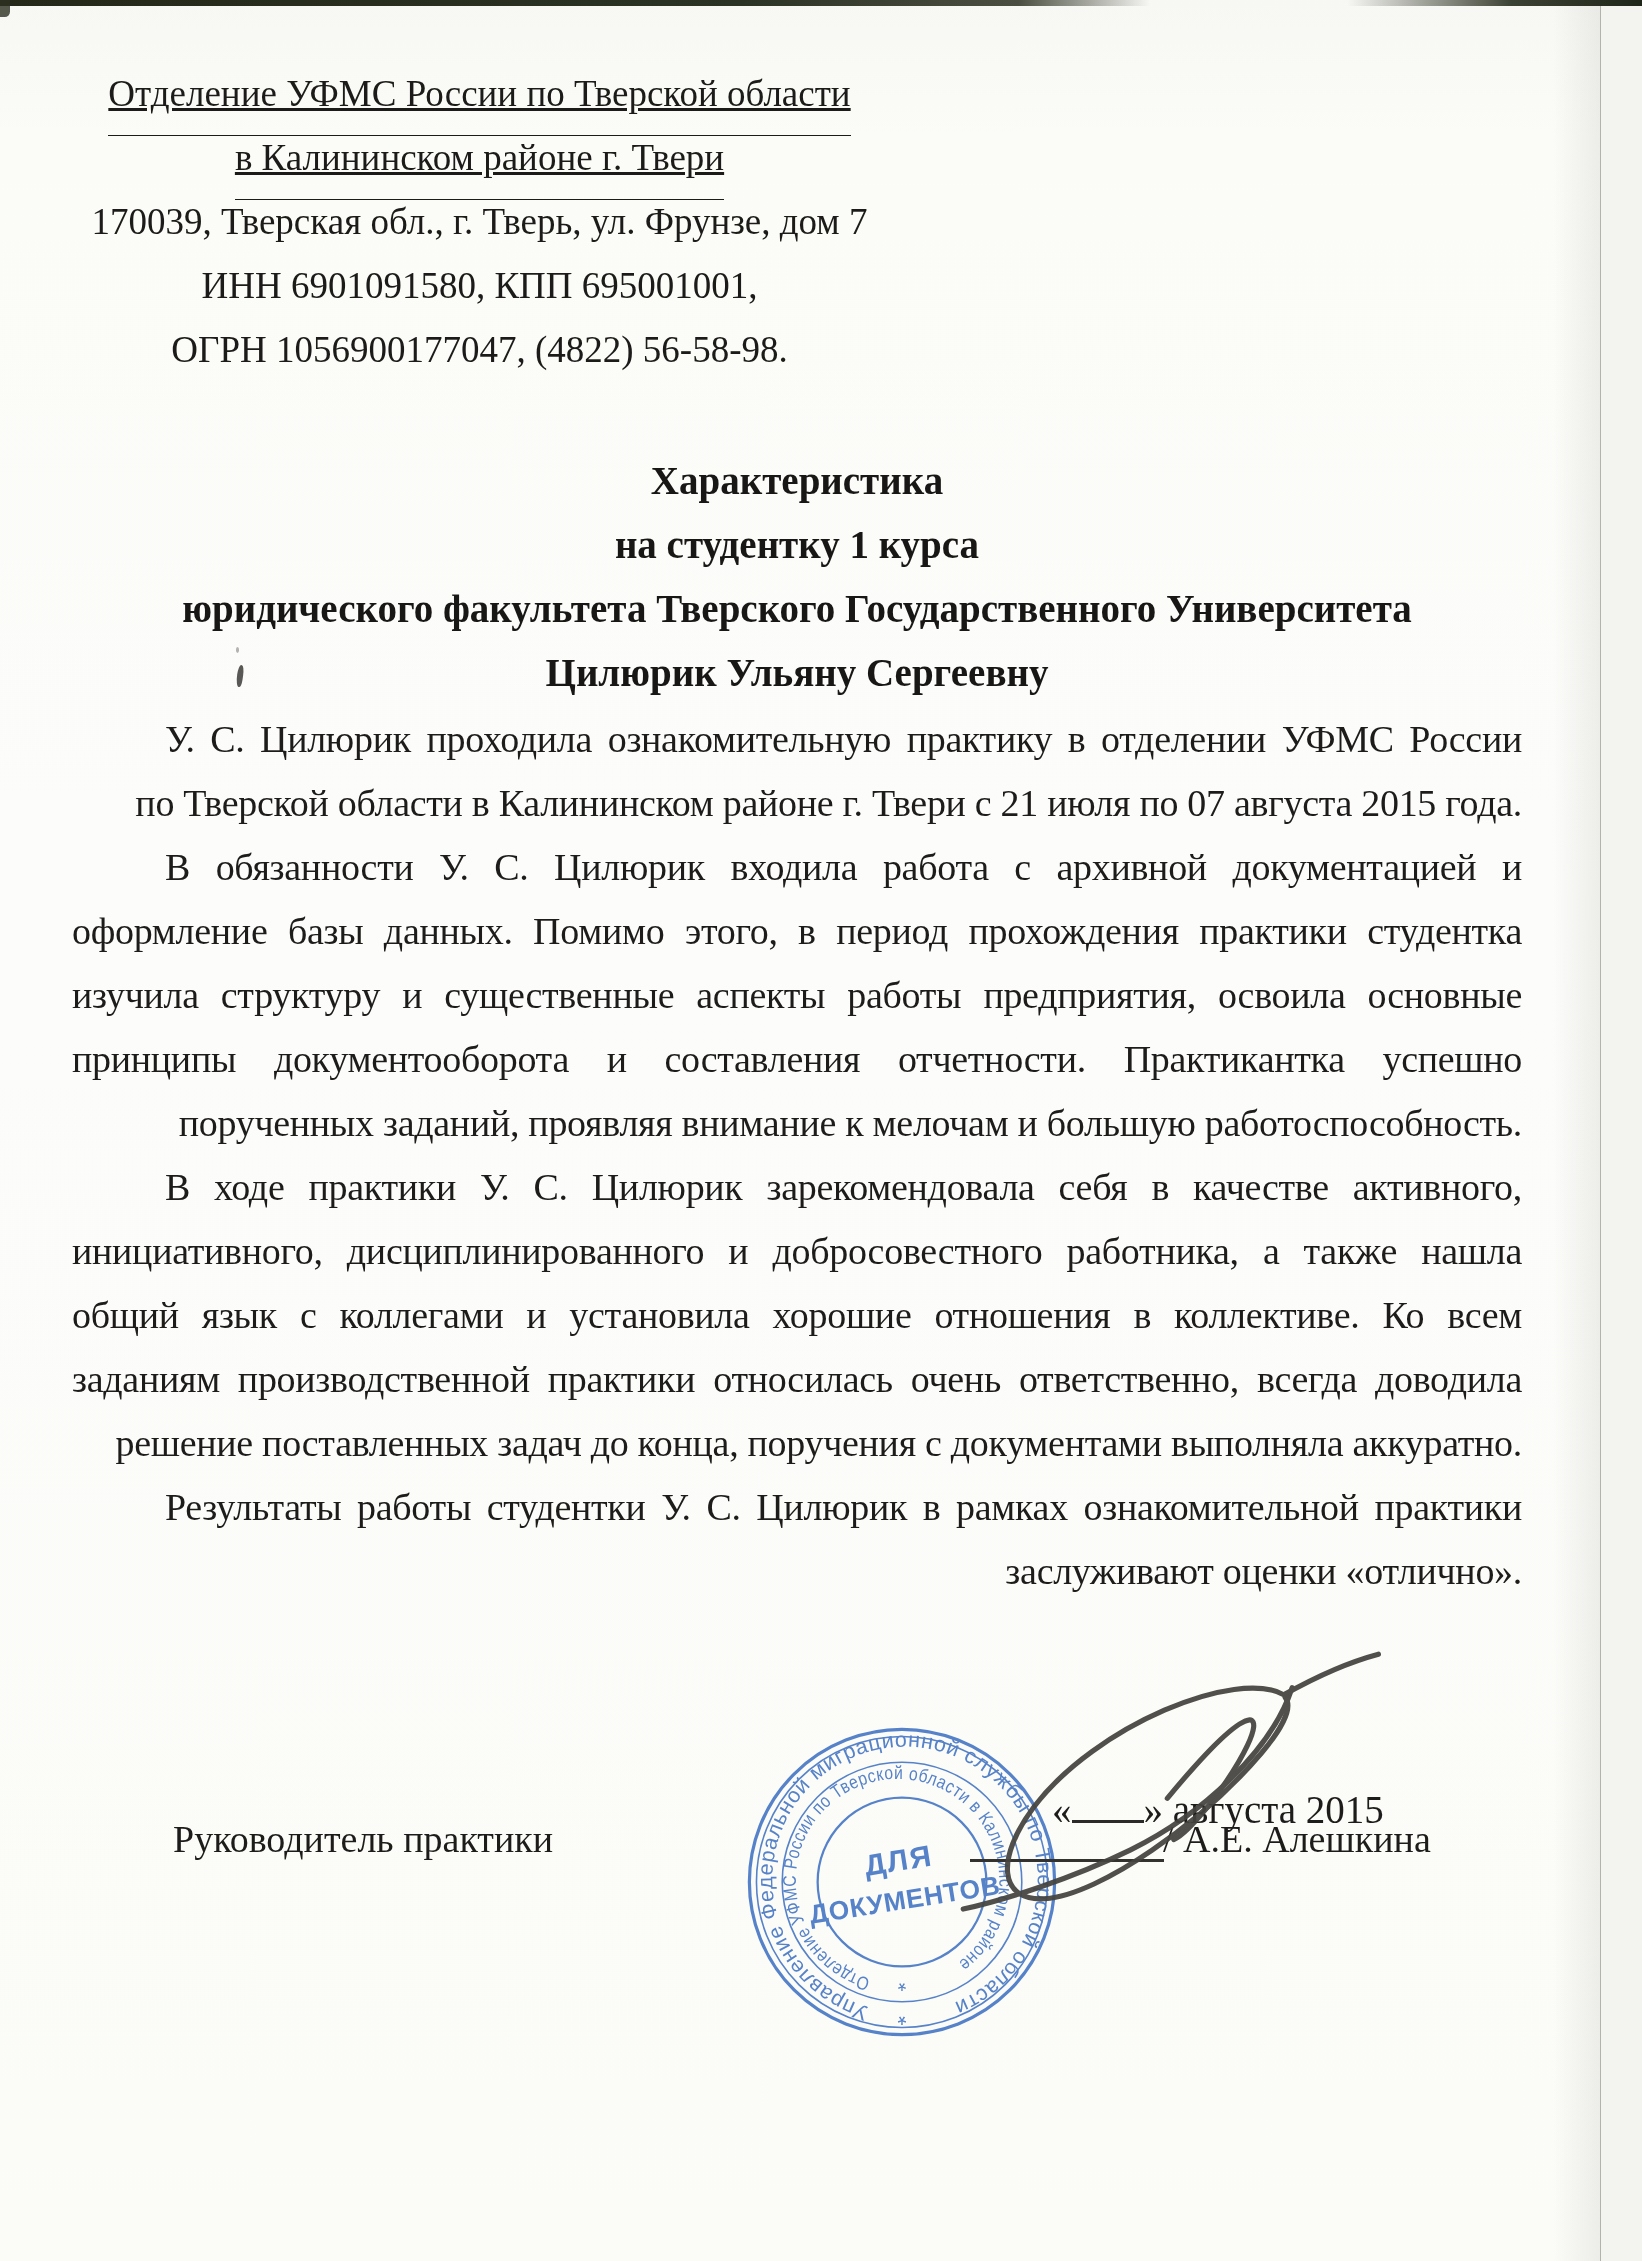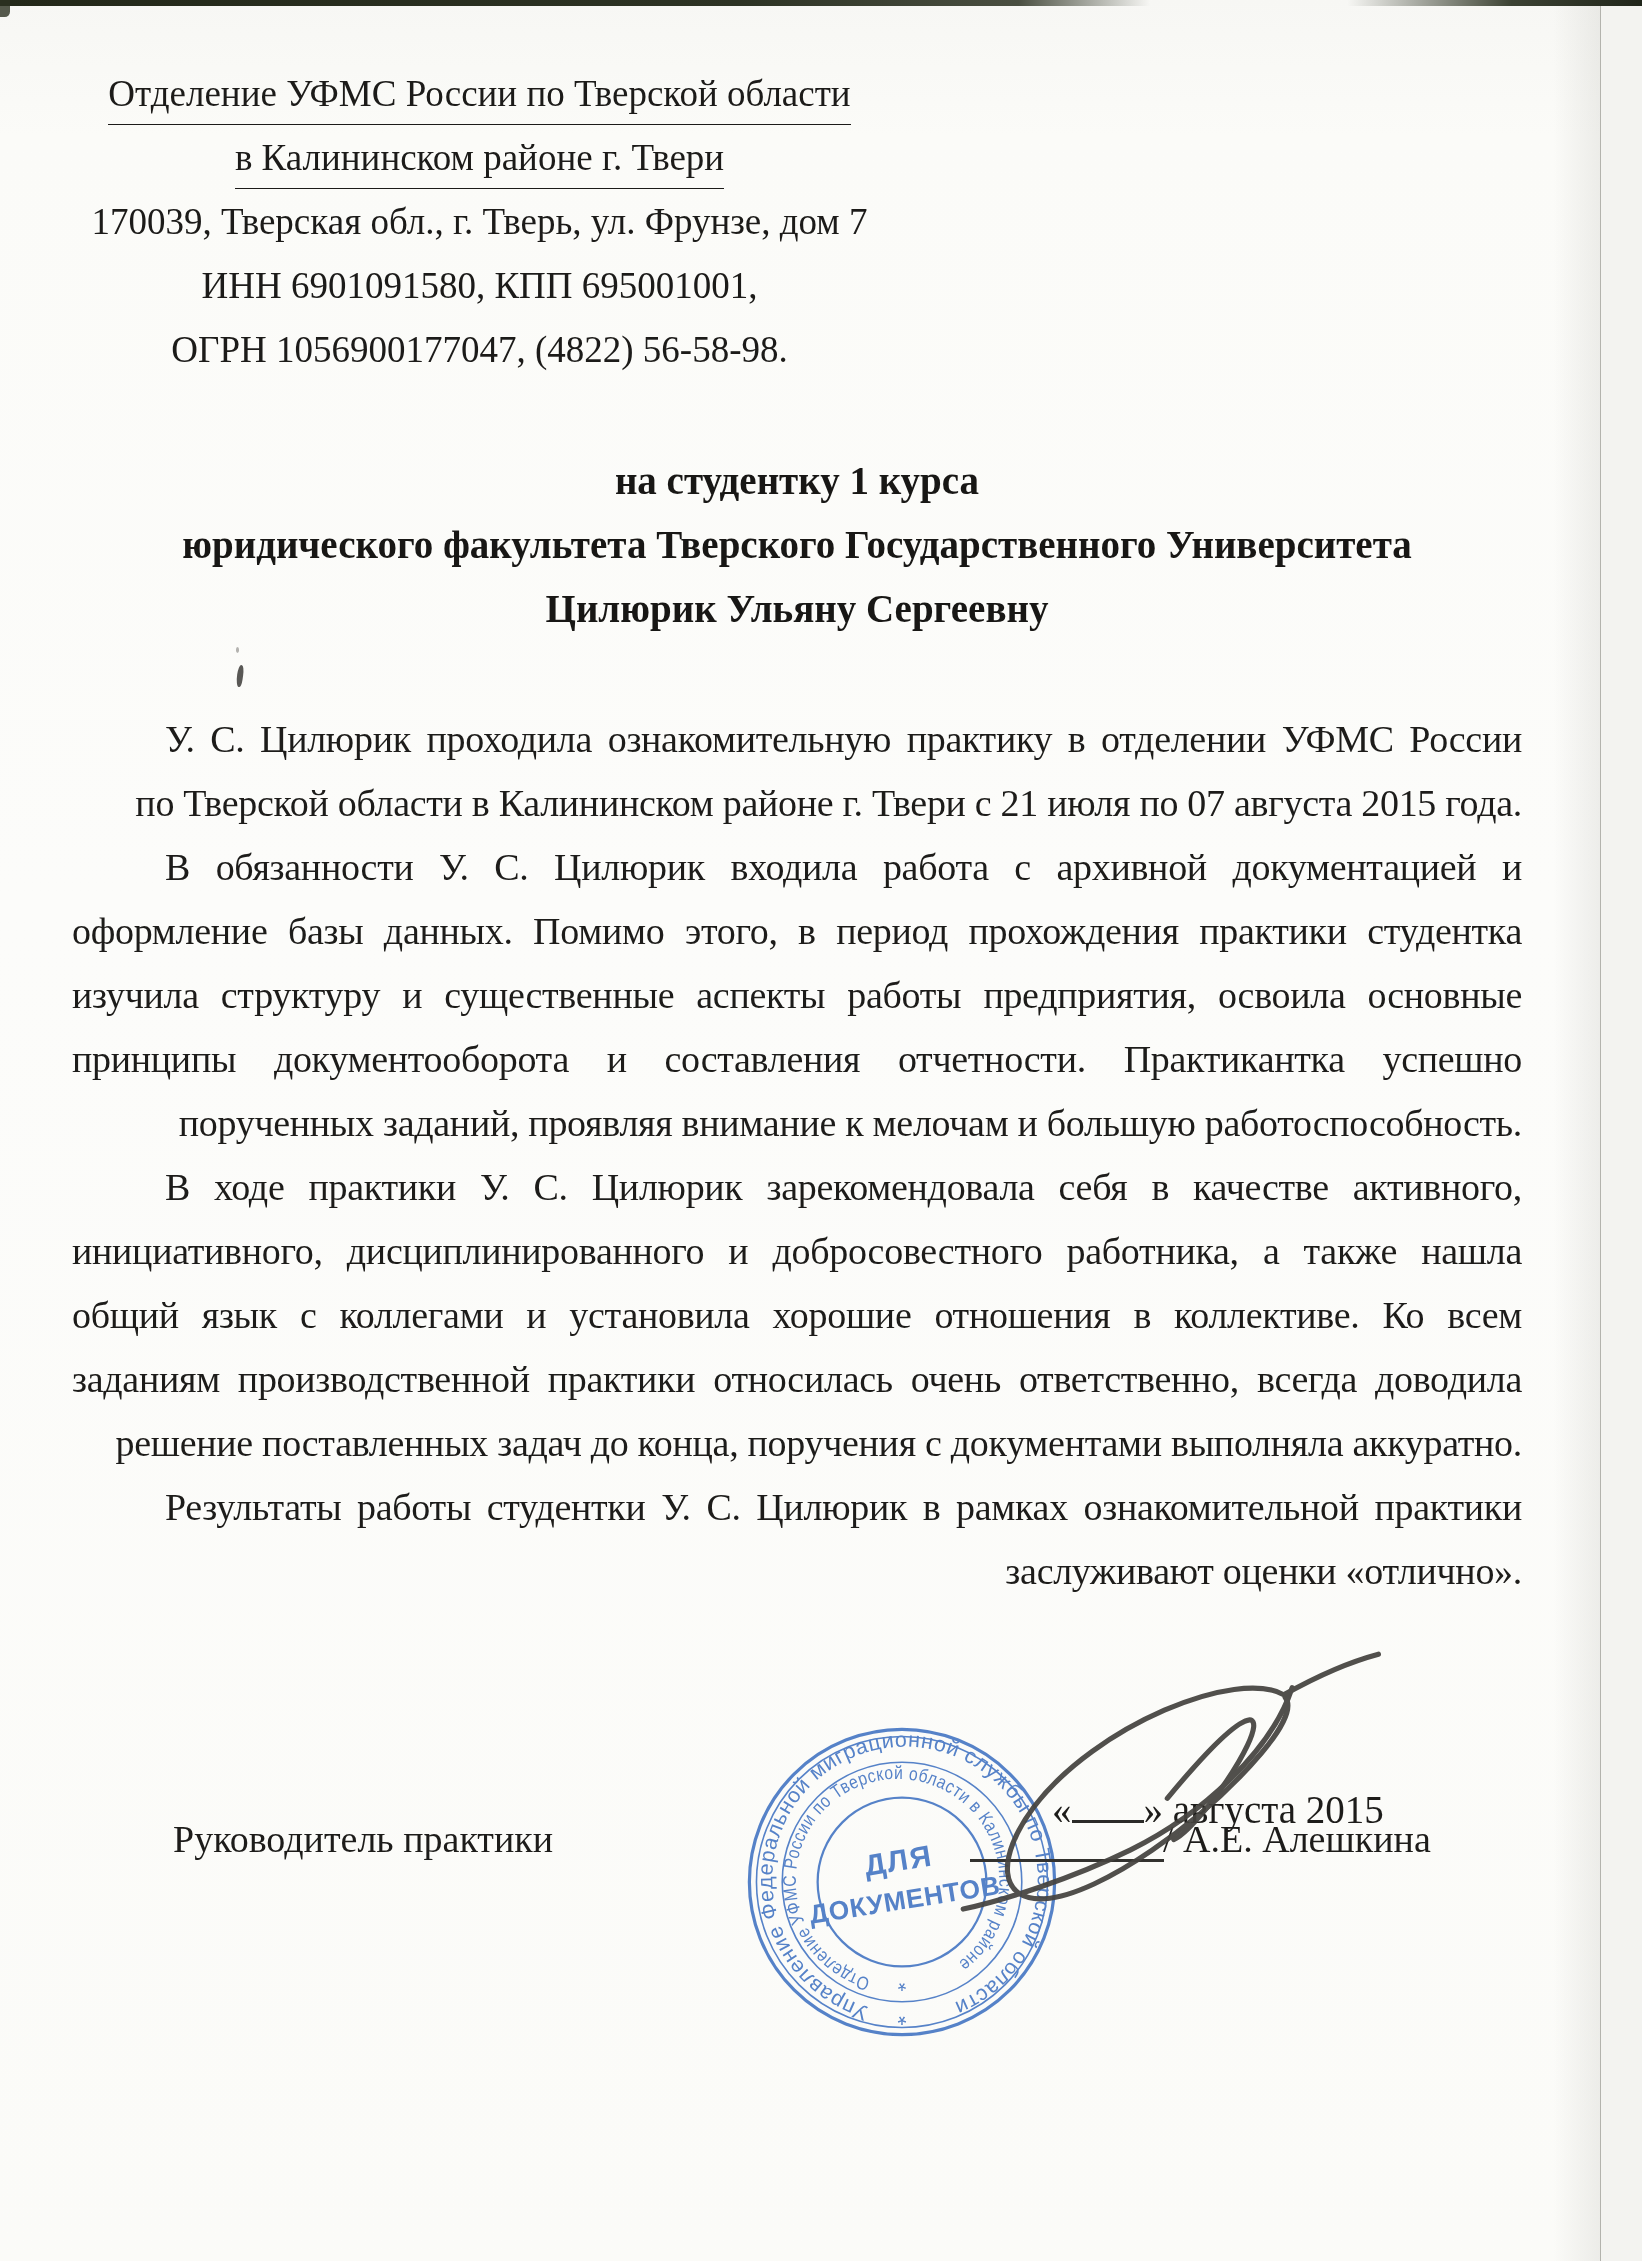--- a/index.html
+++ b/index.html
@@ -16,21 +16,21 @@
     border-left:1.3px solid rgba(125,125,118,.55);}
   .edge-shade{position:absolute;top:0;left:1553px;width:48px;height:2261px;z-index:4;
     background:linear-gradient(to right,rgba(200,200,195,0) 0%,rgba(190,190,184,.25) 100%);}
   .ink-speck{position:absolute;left:237px;top:665px;width:5.8px;height:22px;background:#3c3b38;
     border-radius:50% 50% 40% 60%;transform:rotate(8deg);opacity:.85;z-index:6;}
   .ink-dot{position:absolute;left:236px;top:647px;width:3.2px;height:5.8px;background:#6b6a66;border-radius:50%;opacity:.5;z-index:6;}
 
   
   .header-block{position:absolute;left:77px;top:62px;width:805px;text-align:center;
     font-size:37px;line-height:64px;z-index:10;color:#1c1b19;}
-  .hline .u{border-bottom:1.9px solid #1c1b19;padding-bottom:10px;}
+  .hline .u{border-bottom:1.9px solid #1c1b19;padding-bottom:21px;text-decoration:underline;}
   .title-block{position:absolute;left:72px;top:449px;width:1450px;text-align:center;
     font-size:39px;line-height:64px;font-weight:bold;z-index:10;color:#181715;}
   .body-block{position:absolute;left:72px;top:707px;width:1450px;
     font-size:38px;line-height:64px;letter-spacing:-0.3px;z-index:10;color:#1d1c1a;}
   .bline{height:64px;white-space:normal;}
   .bline.j{text-align:justify;text-align-last:justify;}
   .bline.nj{text-align:right;}
   .bline.ind{text-indent:93px;}
 
   .footer-row{position:absolute;left:0;top:1807px;width:1643px;height:64px;
@@ -58,20 +58,21 @@
 
   <div class="header-block" id="header-block">
       <div class="hline"><span class="u">Отделение УФМС России по Тверской области</span></div>
       <div class="hline"><span class="u">в Калининском районе г. Твери</span></div>
       <div class="hline"><span>170039, Тверская обл., г. Тверь, ул. Фрунзе, дом 7</span></div>
       <div class="hline"><span>ИНН 6901091580, КПП 695001001,</span></div>
       <div class="hline"><span>ОГРН 1056900177047, (4822) 56-58-98.</span></div>
     </div>
 
   <div class="title-block" id="title-block">
+      <div class="tline">Характеристика</div>
       <div class="tline">на студентку 1 курса</div>
       <div class="tline">юридического факультета Тверского Государственного Университета</div>
       <div class="tline">Цилюрик Ульяну Сергеевну</div>
     </div>
 
   <div class="body-block" id="body-block">
       <div class="bline j ind">У. С. Цилюрик проходила ознакомительную практику в отделении УФМС России</div>
       <div class="bline nj">по Тверской области в Калининском районе г. Твери с 21 июля по 07 августа 2015 года.</div>
       <div class="bline j ind">В обязанности У. С. Цилюрик входила работа с архивной документацией и</div>
       <div class="bline j">оформление базы данных. Помимо этого, в период прохождения практики студентка</div>

